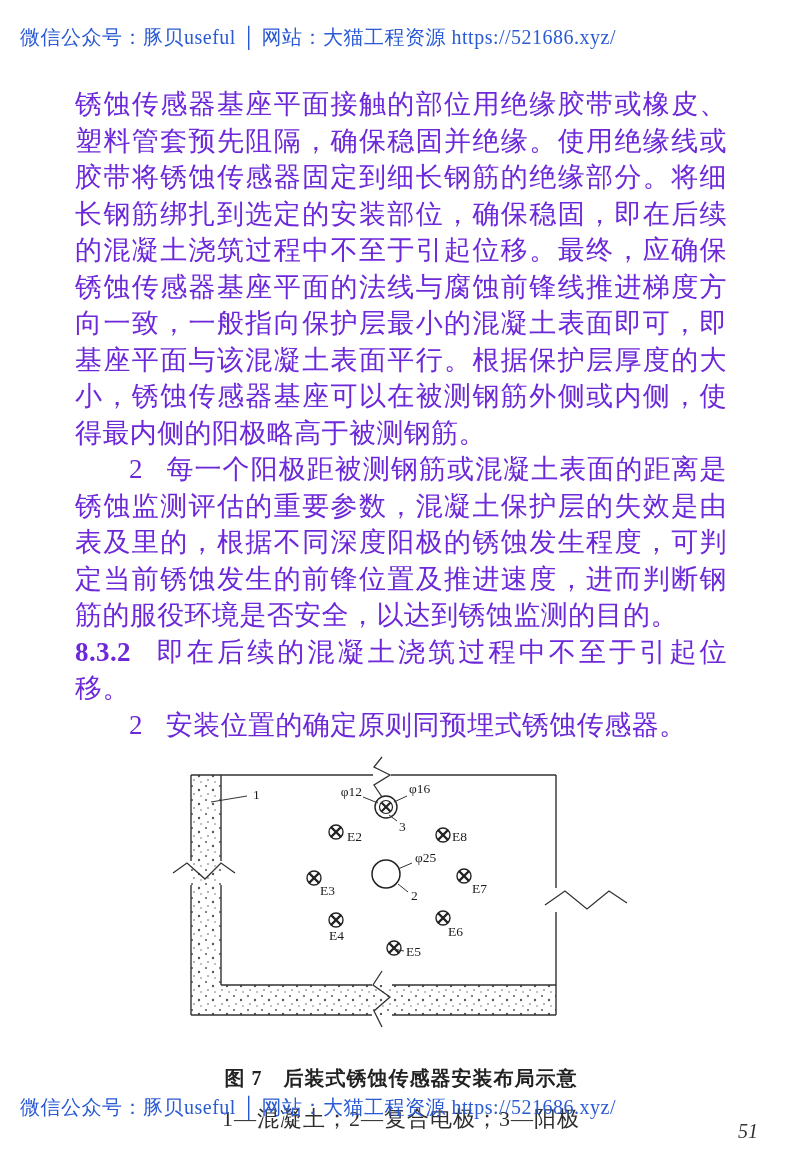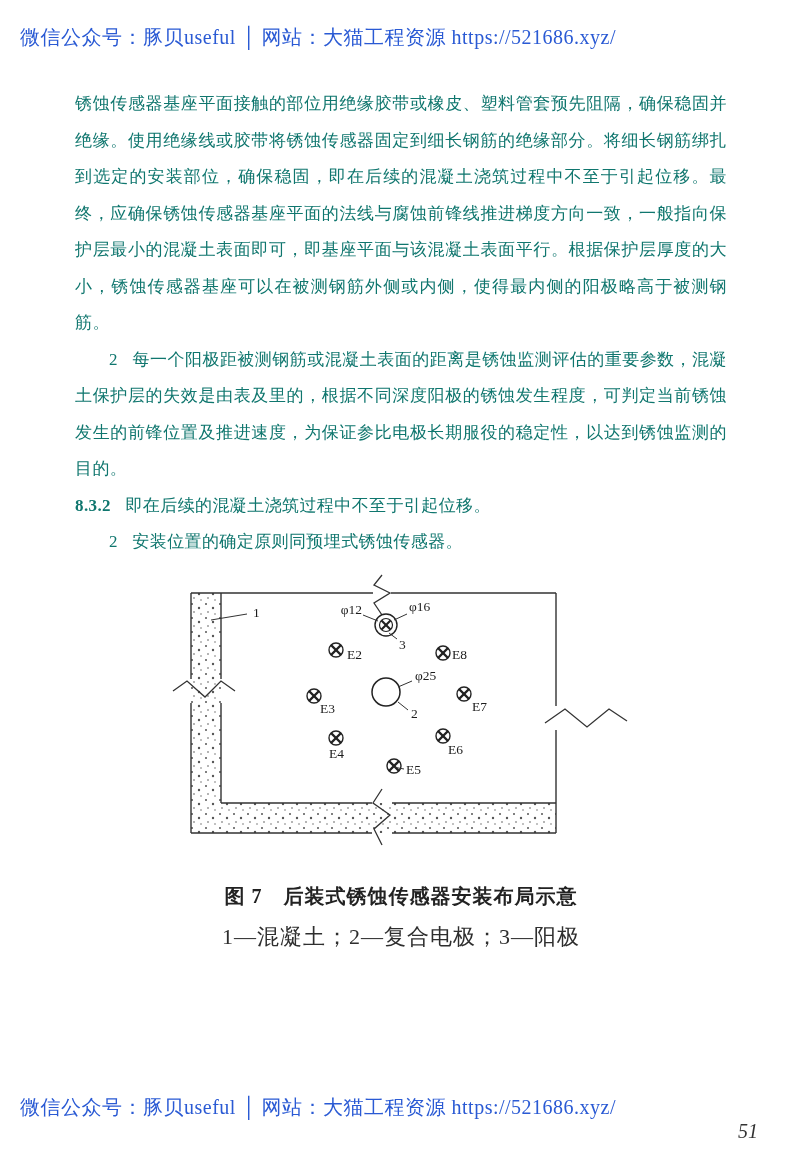--- a/index.html
+++ b/index.html
@@ -14,23 +14,23 @@
   .watermark {
     position:absolute; left:20px; right:10px;
     font-size:20px; color:#2a5ad4; letter-spacing:0.5px; white-space:nowrap;
   }
   .watermark.top { top:24px; }
   .watermark.bottom { top:1094px; }
 
   .content { position:absolute; top:86px; left:75px; width:652px; }
 
   .para {
-    font-size:17px; line-height:36.5px;
+    font-size:27px; line-height:36.5px;
     text-align:justify; text-justify:inter-character;
-    letter-spacing:0.4px; color:#0f766e;
+    letter-spacing:0.4px; color:#6d28d9;
   }
   .para.indent { text-indent:2em; }
   .pnum:not(:empty) { margin-right:0.85em; }
   .pnum.bold { font-weight:bold; }
 
   figure { margin:12px auto 0; width:480px; }
   svg { display:block; }
 
   .fig-caption {
     text-align:center; font-weight:bold; font-size:20px;
@@ -52,21 +52,21 @@
 <body>
 
 <div class="page">
 
   <div class="watermark top">微信公众号：豚贝useful │ 网站：大猫工程资源 https://521686.xyz/</div>
 
   <div class="content">
 
     <p class="para"><span class="pnum"></span><span>锈蚀传感器基座平面接触的部位用绝缘胶带或橡皮、塑料管套预先阻隔，确保稳固并绝缘。使用绝缘线或胶带将锈蚀传感器固定到细长钢筋的绝缘部分。将细长钢筋绑扎到选定的安装部位，确保稳固，即在后续的混凝土浇筑过程中不至于引起位移。最终，应确保锈蚀传感器基座平面的法线与腐蚀前锋线推进梯度方向一致，一般指向保护层最小的混凝土表面即可，即基座平面与该混凝土表面平行。根据保护层厚度的大小，锈蚀传感器基座可以在被测钢筋外侧或内侧，使得最内侧的阳极略高于被测钢筋。</span></p>
 
-    <p class="para indent"><span class="pnum">2</span><span>每一个阳极距被测钢筋或混凝土表面的距离是锈蚀监测评估的重要参数，混凝土保护层的失效是由表及里的，根据不同深度阳极的锈蚀发生程度，可判定当前锈蚀发生的前锋位置及推进速度，为保证参比电极长期服役的稳定性，以达到锈蚀监测的目的。</span></p>
+    <p class="para indent"><span class="pnum">2</span><span>每一个阳极距被测钢筋或混凝土表面的距离是锈蚀监测评估的重要参数，混凝土保护层的失效是由表及里的，根据不同深度阳极的锈蚀发生程度，可判定当前锈蚀发生的前锋位置及推进速度，进而判断钢筋的服役环境是否安全，以达到锈蚀监测的目的。</span></p>
 
 
     <p class="para"><span class="pnum bold">8.3.2</span><span>即在后续的混凝土浇筑过程中不至于引起位移。</span></p>
 
 
     <p class="para indent"><span class="pnum">2</span><span>安装位置的确定原则同预埋式锈蚀传感器。</span></p>
 
 
     <figure>
       <svg width="480" height="300" viewBox="0 0 480 300">

